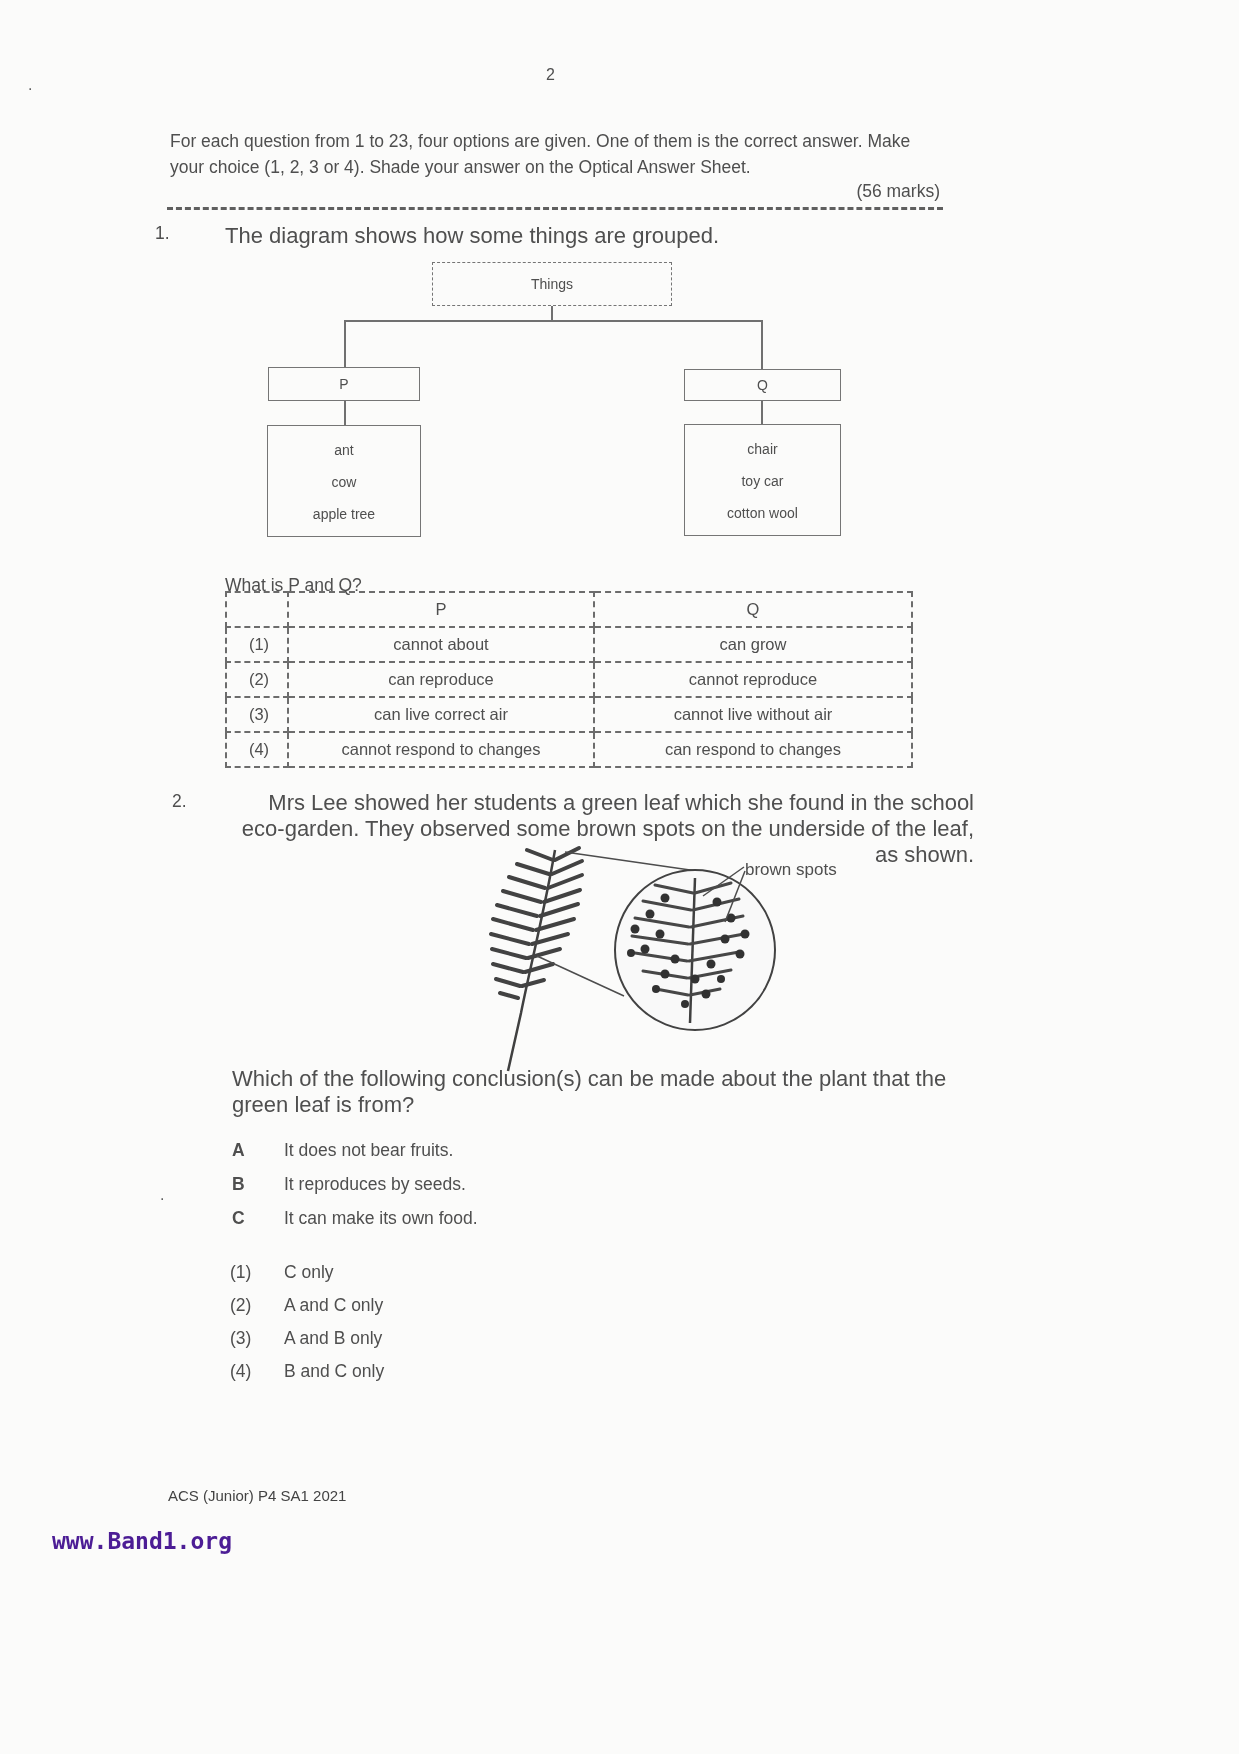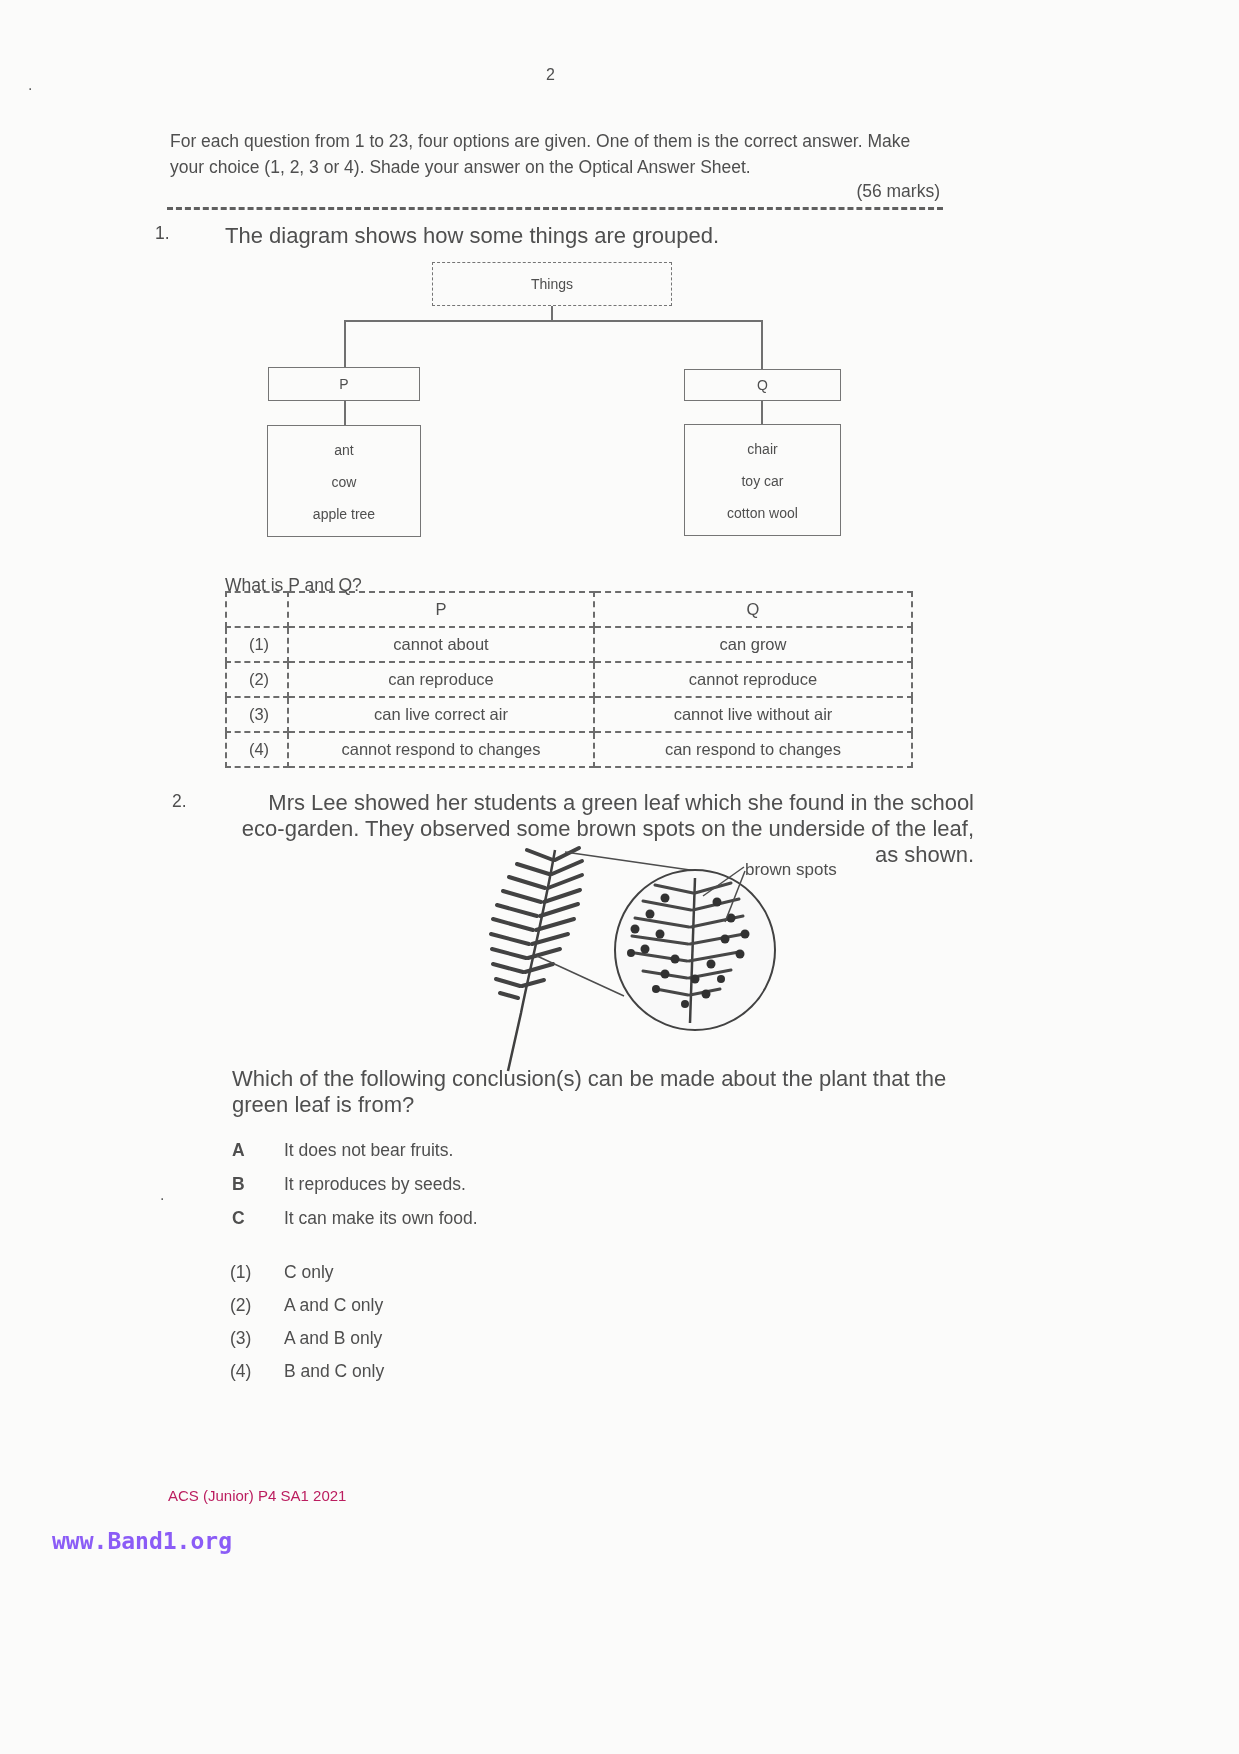--- a/index.html
+++ b/index.html
@@ -83,26 +83,26 @@
   .q2-question { left:232px; top:1066px; width:745px; }
 
   .statements { left:232px; top:1140px; }
   .statement { display:flex; margin-bottom:13px; font-size:17.5px; }
   .statement .lab { width:52px; font-weight:700; }
 
   .choices { left:230px; top:1262px; }
   .choice { display:flex; margin-bottom:12px; font-size:17.5px; }
   .choice .lab { width:54px; }
 
-  .footer { left:168px; top:1487px; font-size:15px; color:#be185d; }
+  .footer { left:168px; top:1487px; font-size:15px; color:#404040; }
 
   .watermark {
     position:absolute; left:52px; top:1528px;
     font-family:"DejaVu Sans Mono", monospace;
-    font-size:23px; font-weight:700; color:#8b5cf6;
+    font-size:23px; font-weight:700; color:#4c1d95;
   }
 </style>
 </head>
 <body>
 
 <div class="page">
 
   <div class="scanned">
 
     <div class="abs artifact" style="left:28px; top:76px;">.</div>

